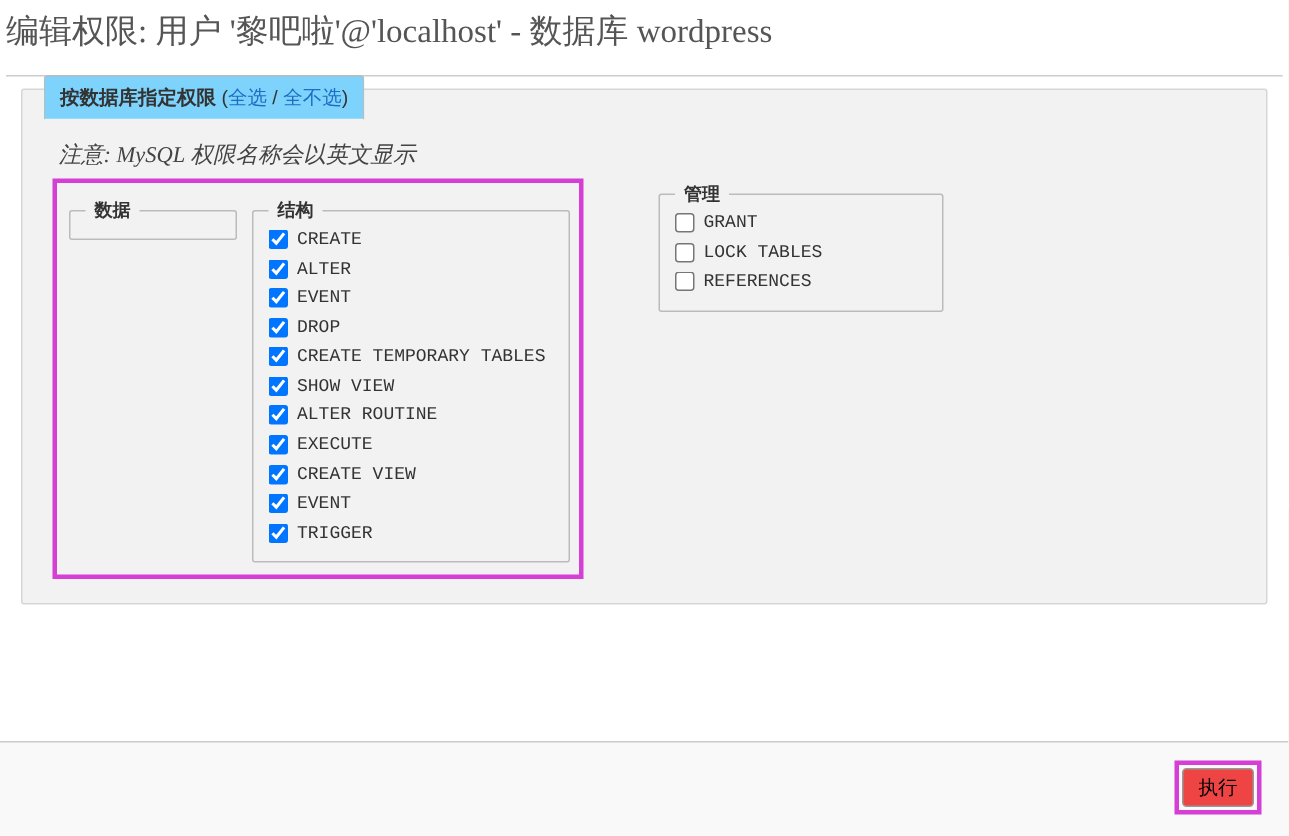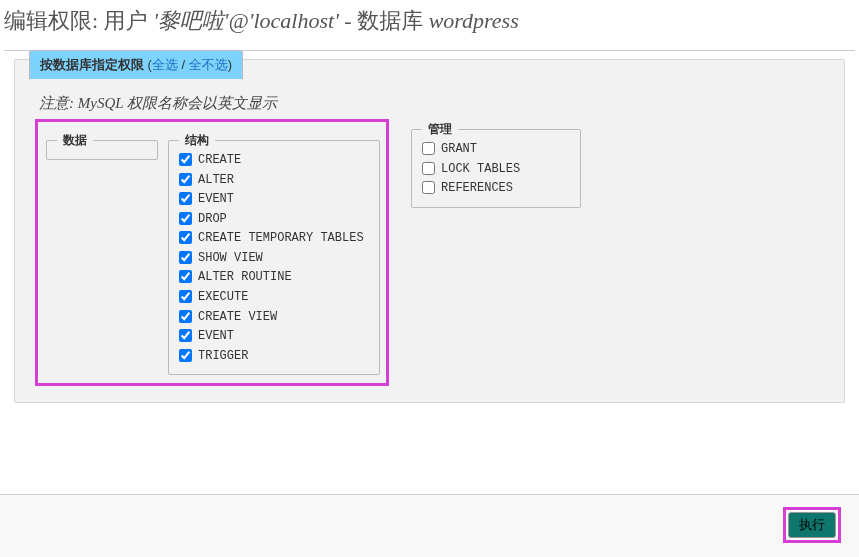--- a/index.html
+++ b/index.html
@@ -1,38 +1,38 @@
 <!DOCTYPE html>
 <html><head>
 <meta charset="utf-8">
 <style>
 * { box-sizing: border-box; margin: 0; padding: 0; }
 body { font-family: Arial, sans-serif; font-size: 13px; background: #fff; width: 859px; height: 557px; position: relative; overflow: hidden; }
 .page-title { font-size: 22px; color: #555; padding: 6px 4px 14px; font-weight: normal; font-family: "SimSun", serif; }
-.page-title .italic { font-style: italic; }
+.page-title .italic { }
 .divider { border-bottom: 1px solid #ccc; margin: 0 4px 8px; }
 .main-panel { background: #f2f2f2; margin: 0 14px; padding: 0 10px 16px; border: 1px solid #d6d6d6; border-radius: 2px; }
 .tab-bar { position: relative; top: -10px; margin-left: 4px; }
 .tab { display: inline-block; background: #7dd3fc; border: 1px solid #bbb; border-bottom: 1px solid #f2f2f2; border-radius: 3px 3px 0 0; padding: 5px 10px; font-size: 13px; color: #333; }
 .tab a { color: #1b6ec2; text-decoration: none; }
 .note { font-size: 15px; color: #444; font-style: italic; font-family: "SimSun", serif; margin: 4px 0 6px 14px; }
 .highlight-box { border: 3px solid #d63fd6; padding: 8px 6px 8px 8px; display: inline-block; vertical-align: top; }
 .groups-row { display: flex; gap: 14px; align-items: flex-start; padding: 0 10px; }
 .fieldset { border: 1px solid #bbb; border-radius: 2px; background: #f2f2f2; padding: 8px 10px 10px; position: relative; margin-top: 10px; display: inline-block; vertical-align: top; }
 .fieldset .legend { position: absolute; top: -9px; left: 10px; background: #f2f2f2; padding: 0 6px; font-size: 12px; font-weight: bold; color: #333; font-family: "SimSun", sans-serif; }
 .fieldset ul { list-style: none; }
 .fieldset li { padding: 2px 0; white-space: nowrap; }
 .fieldset input[type=checkbox] { margin-right: 6px; vertical-align: middle; }
 .fieldset label { font-family: "Courier New", monospace; font-size: 12px; color: #333; vertical-align: middle; }
 .data-group { width: 112px; }
 .struct-group { width: 212px; }
-.admin-group { width: 170px; margin-left: 8px; }
+.admin-group { width: 190px; margin-left: 36px; }
 .footer-bar { position: absolute; bottom: 0; left: 0; right: 0; border-top: 1px solid #ccc; background: #f9f9f9; padding: 12px 18px 14px; text-align: right; }
 .exec-btn-wrap { display: inline-block; border: 3px solid #d63fd6; padding: 2px; }
-button.exec { font-family: "SimSun", sans-serif; font-size: 13px; padding: 3px 10px; background: #0f766e; border: 1px solid #999; border-radius: 3px; cursor: pointer; }
+button.exec { font-family: "SimSun", sans-serif; font-size: 13px; padding: 3px 10px; background: #ef4444; border: 1px solid #999; border-radius: 3px; cursor: pointer; }
 .watermark { position: absolute; bottom: 14px; right: 90px; color: #bbb; font-size: 14px; font-family: sans-serif; opacity: 0.7; pointer-events: none; }
 .inner-row { display: flex; gap: 10px; align-items: flex-start; }
 </style>
 </head>
 <body>
 
 <div class="page-title">
   <span>编辑权限: 用户 </span><span class="italic">'黎吧啦'@'localhost'</span><span> - 数据库 </span><span class="italic">wordpress</span>
 </div>
 

